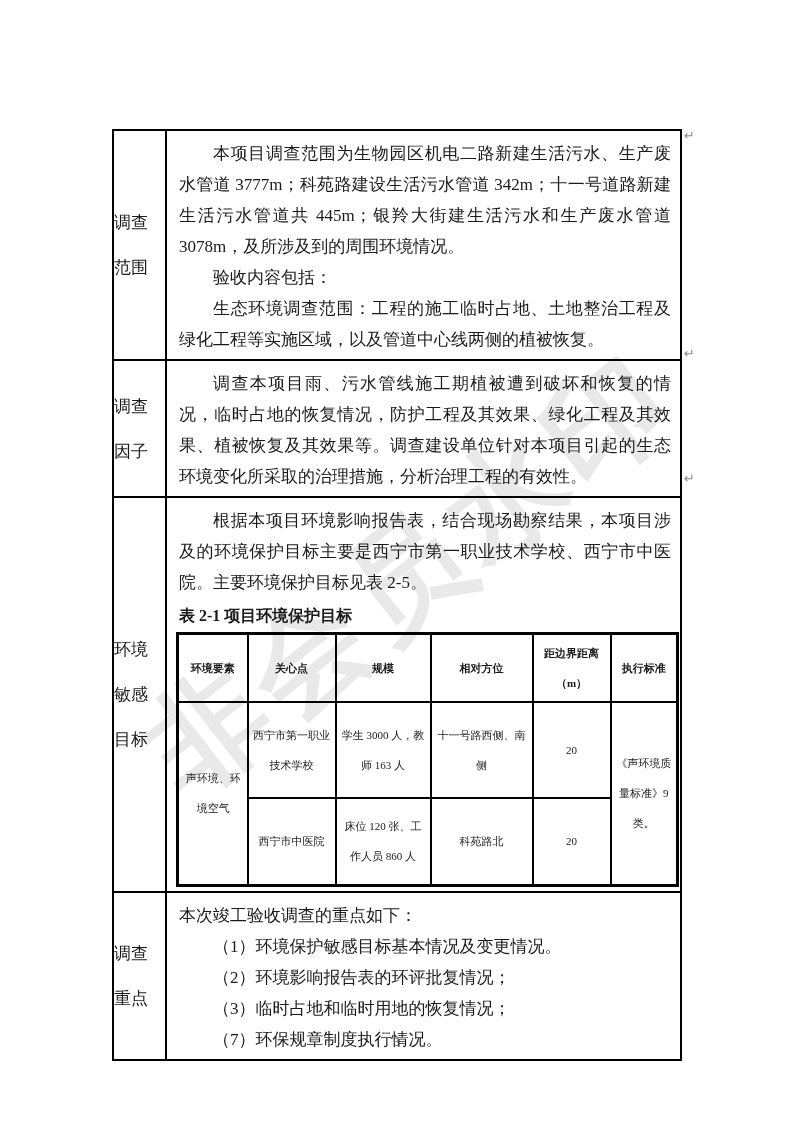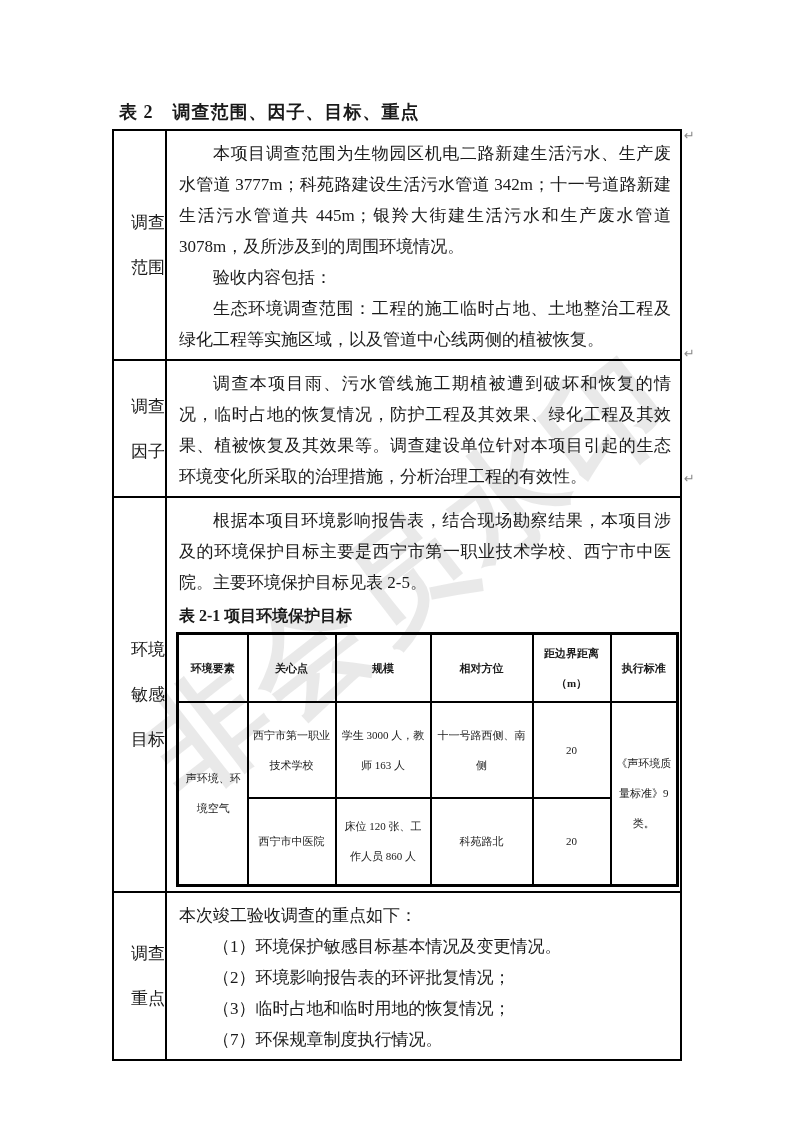--- a/index.html
+++ b/index.html
@@ -20,21 +20,21 @@
   .doc-title {
     position:absolute; left:119px; top:100px;
     font-size:18px; font-weight:bold; letter-spacing:1px; z-index:2;
   }
   table.main {
     position:absolute; left:112px; top:129px; width:570px;
     border-collapse:collapse; table-layout:fixed; z-index:1;
   }
   table.main > tbody > tr > td { border:2px solid #000; vertical-align:middle; }
   td.rowlabel {
-    width:53px; text-align:right; font-size:17px; line-height:45px;
+    width:53px; text-align:left; font-size:17px; line-height:45px;
   }
   td.content {
     font-size:17px; line-height:31px; text-align:justify;
     padding:7px 9px 4px 12px; vertical-align:top;
   }
   td.content p.indent { text-indent:2em; }
   td.content p.noindent { text-indent:0; }
   .sub-title {
     text-align:left; font-weight:bold; font-size:16px;
     margin:6px 0 4px 0; line-height:24px; text-indent:0;
@@ -61,21 +61,20 @@
     font-family:"Liberation Serif","DejaVu Serif",serif; z-index:2;
   }
 </style>
 </head>
 <body>
 
 <div class="page">
 
   <div class="watermark">非会员水印</div>
 
-  <div class="doc-title">表 2　调查范围、因子、目标、重点</div>
 
   <table class="main">
     <colgroup>
         <col style="width:53px">
         <col>
       </colgroup>
     <tbody>
       <tr>
         <td class="rowlabel" style="height:216px">
           <div>调查</div>

